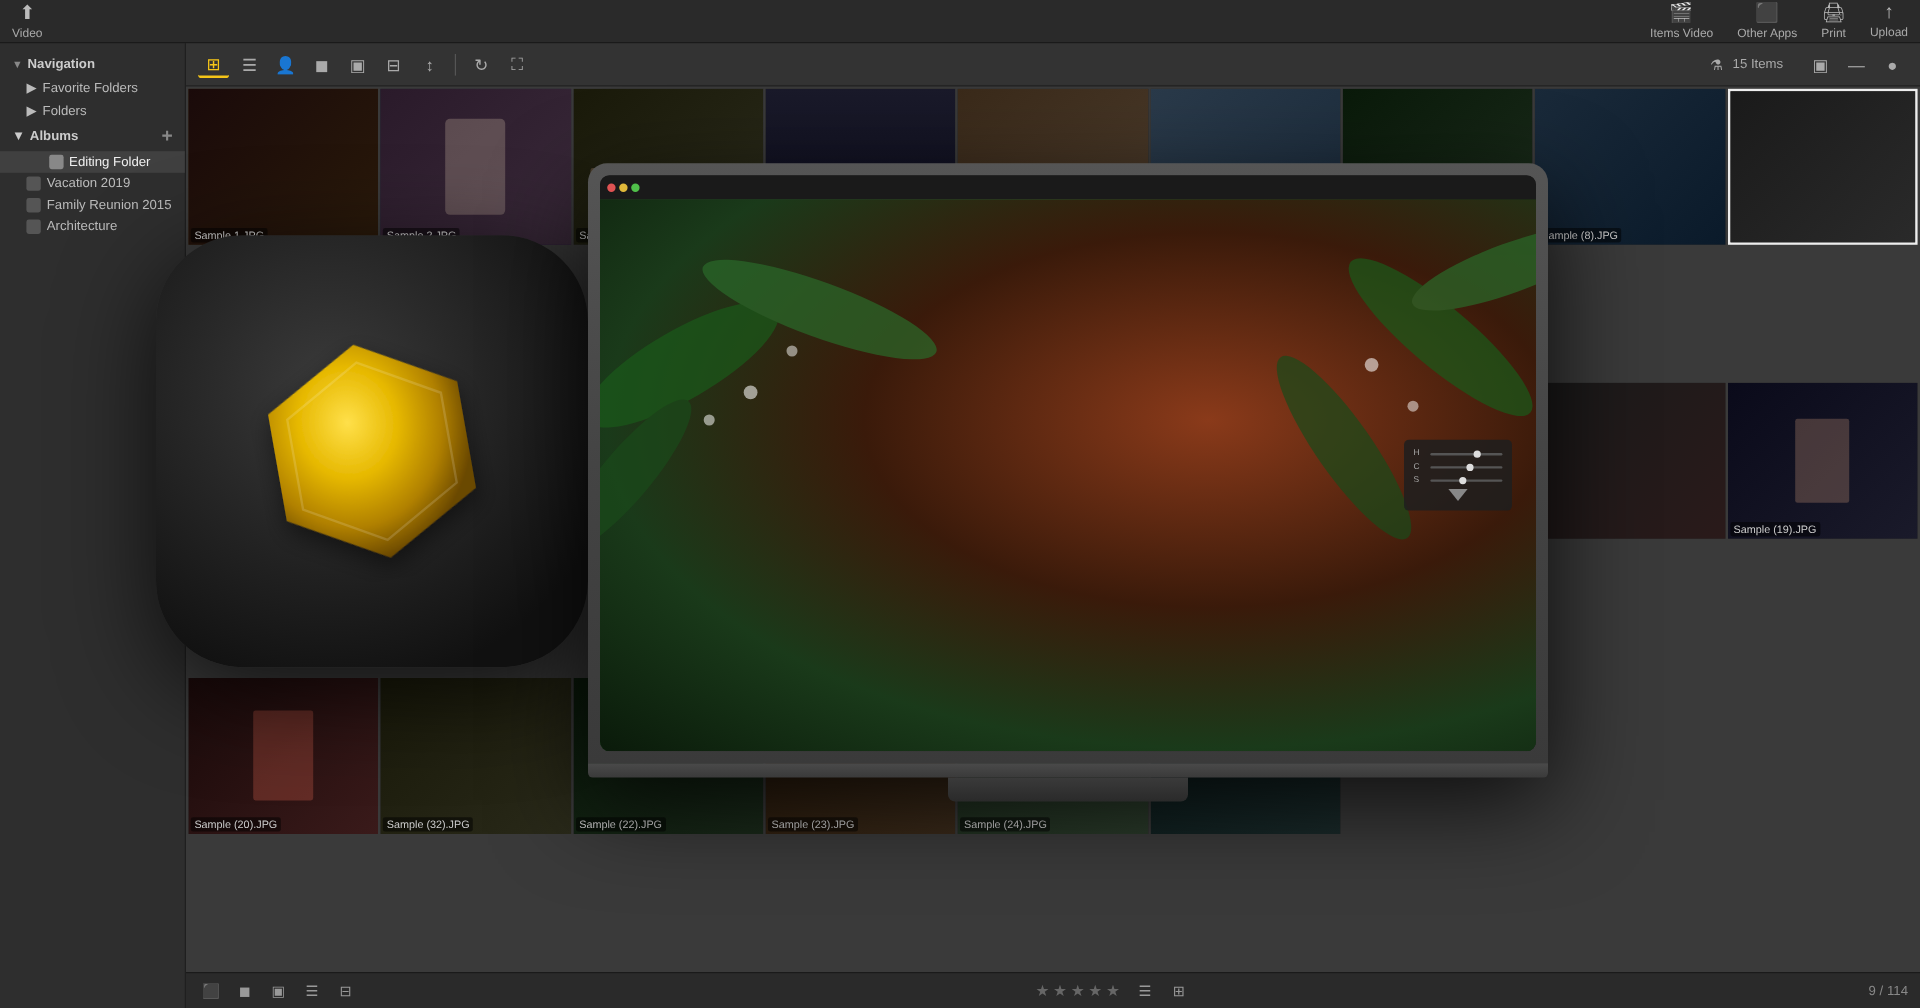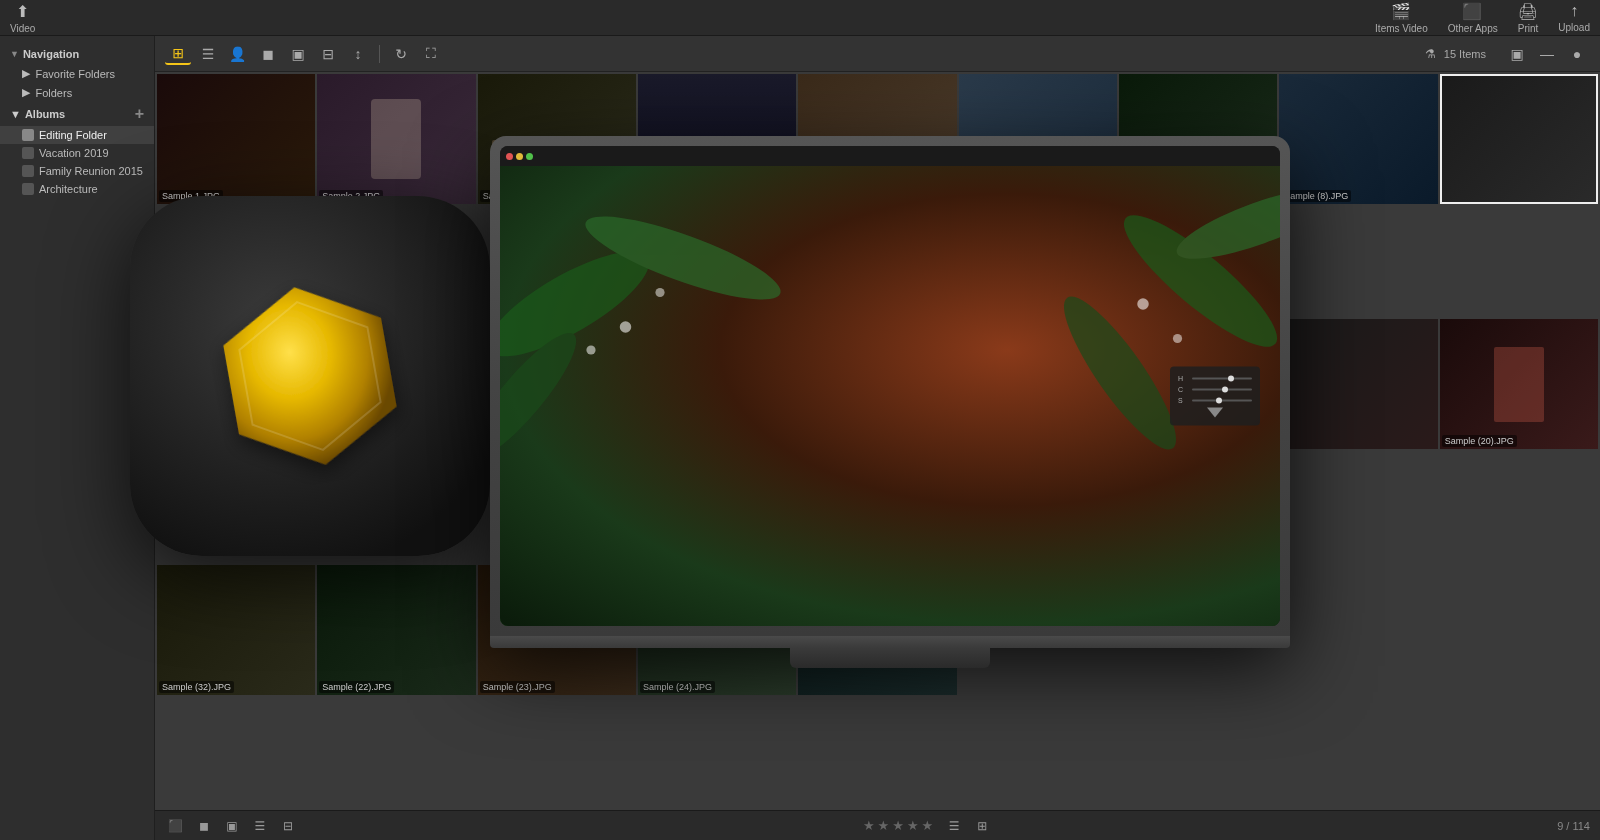--- a/index.html
+++ b/index.html
@@ -77,21 +77,21 @@
     }
     .sidebar-item {
       padding: 3px 10px 3px 22px;
       font-size: 11px;
       color: #bbb;
       cursor: pointer;
       display: flex;
       align-items: center;
       gap: 5px;
     }
-    .sidebar-item.active { background: #404040; color: #eee; }
+    .sidebar-item.active { background: #404040; color: #eee; justify-content: center; }
     .sidebar-item .item-icon {
       width: 12px;
       height: 12px;
       background: #555;
       border-radius: 2px;
       flex-shrink: 0;
     }
     .albums-header {
       display: flex;
       align-items: center;
@@ -545,20 +545,26 @@
           <div class="photo-cell-bg" style="background:linear-gradient(135deg,#2a0a0a,#3a1a1a);"></div>
         </div>
         <div class="photo-cell">
           <div class="photo-cell-bg" style="background:linear-gradient(135deg,#1a2a3a,#0a1a2a);"></div>
           <div class="photo-label">Sample (17).JPG</div>
         </div>
         <div class="photo-cell">
           <div class="photo-cell-bg" style="background:linear-gradient(135deg,#1a1a1a,#2a1a1a);"></div>
         </div>
 
+        <div class="photo-cell">
+          <div class="photo-cell-bg" style="background:linear-gradient(135deg,#0a0a1a,#1a1a2a);display:flex;align-items:center;justify-content:center;">
+            <div style="width:45px;height:70px;background:rgba(200,150,120,0.3);border-radius:2px;"></div>
+          </div>
+          <div class="photo-label">Sample (19).JPG</div>
+        </div>
         <div class="photo-cell">
           <div class="photo-cell-bg" style="background:linear-gradient(135deg,#1a0a0a,#3a1a1a);display:flex;align-items:center;justify-content:center;">
             <div style="width:50px;height:75px;background:rgba(220,100,80,0.3);border-radius:2px;"></div>
           </div>
           <div class="photo-label">Sample (20).JPG</div>
         </div>
         <div class="photo-cell">
           <div class="photo-cell-bg" style="background:linear-gradient(135deg,#1a1a0a,#2a2a1a);"></div>
           <div class="photo-label">Sample (32).JPG</div>
         </div>

